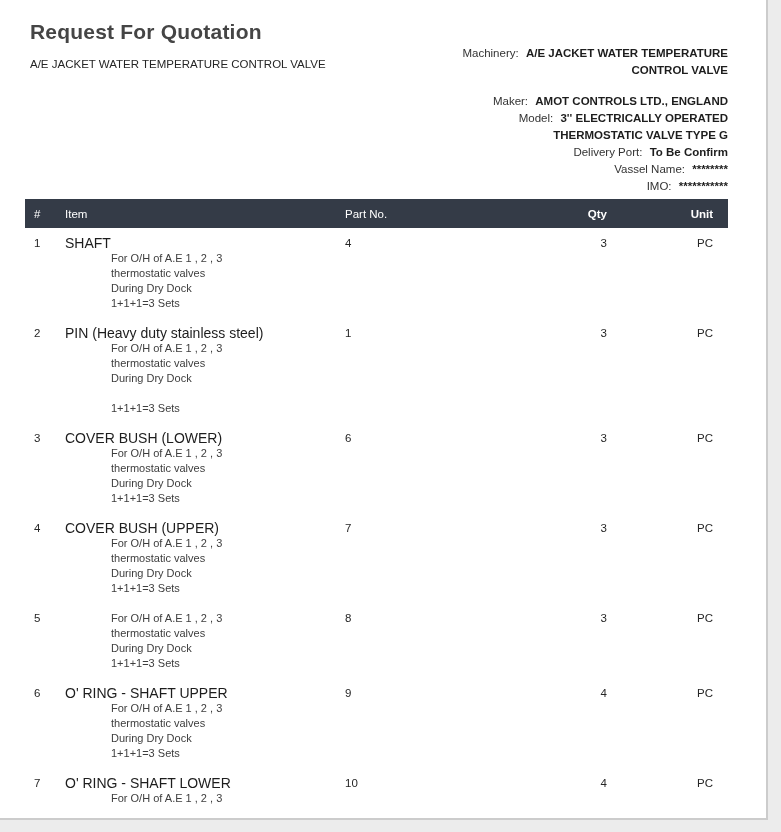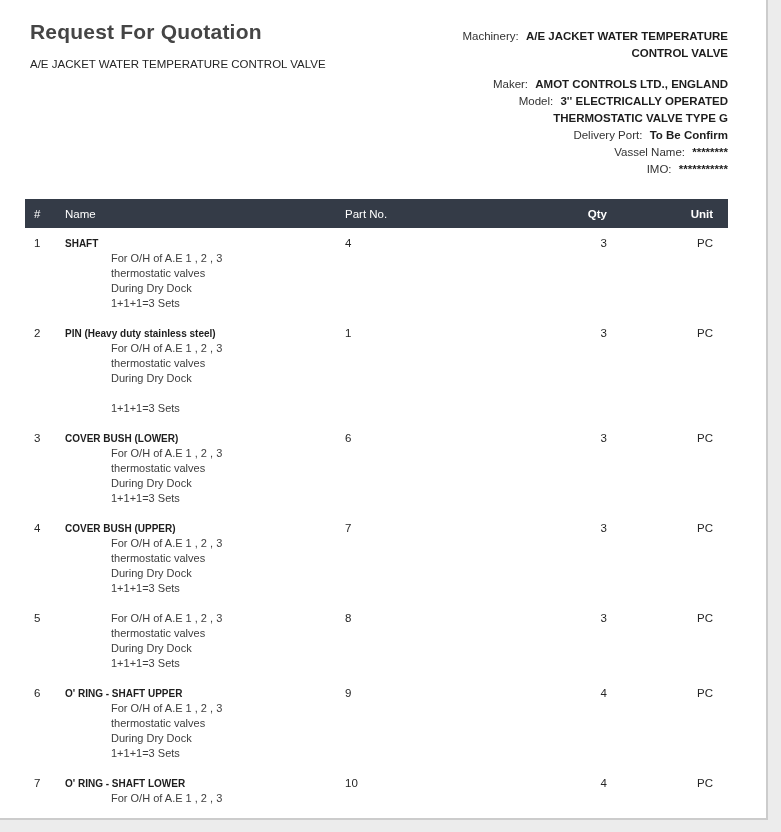--- a/index.html
+++ b/index.html
@@ -36,21 +36,21 @@
   }
   .doc-subtitle {
     margin-top: 14px;
     font-size: 11.5px;
     color: #262626;
   }
   .header-right {
     text-align: right;
     font-size: 11.5px;
     color: #2e2e2e;
-    margin-top: 8px;
+    margin-top: 25px;
     white-space: nowrap;
   }
   .hr-line { line-height: 17px; }
   .hr-line .lbl { font-weight: normal; color: #333333; margin-right: 4px; }
   .hr-line .val { font-weight: bold; color: #1d1d1d; }
   .hr-gap { height: 14px; }
   
   .rfq-table { margin-left: 25px; width: 703px; }
   .thead, .trow {
     display: grid;
@@ -63,21 +63,21 @@
     background: #343b47;
     color: #ffffff;
     font-size: 11.5px;
   }
   .th { font-weight: normal; text-align: left; }
   .th.c-qty, .th.c-unit { text-align: right; font-weight: bold; }
   .tbody { padding-top: 8px; }
   .trow { font-size: 11.5px; margin-bottom: 15px; }
   .cell { color: #262626; line-height: 15px; }
   .cell.c-qty, .cell.c-unit { text-align: right; }
-  .item-name { font-weight: bold; font-size: 10px; line-height: 15px; color: #1d1d1d; }
+  .item-name { font-weight: normal; font-size: 14px; line-height: 15px; color: #1d1d1d; }
   .desc-line { font-size: 11px; line-height: 15px; min-height: 15px; color: #3d3d3d; margin-left: 46px; }
 </style>
 </head>
 <body>
 
 <div class="viewport">
   <div class="page">
 
     <div class="doc-header">
       <div class="header-left">
@@ -116,21 +116,21 @@
         <div class="hr-line">
           <span class="lbl">IMO:</span>
           <span class="val">***********</span>
         </div>
       </div>
     </div>
 
     <div class="rfq-table">
       <div class="thead" style="background: rgb(52, 59, 71); color: rgb(255, 255, 255);">
         <div class="th c-num">#</div>
-        <div class="th c-item">Name</div>
+        <div class="th c-item">Item</div>
         <div class="th c-part">Part No.</div>
         <div class="th c-qty">Qty</div>
         <div class="th c-unit">Unit</div>
       </div>
 
       <div class="tbody">
 
         <div class="trow">
           <div class="cell c-num">1</div>
           <div class="cell c-item">

